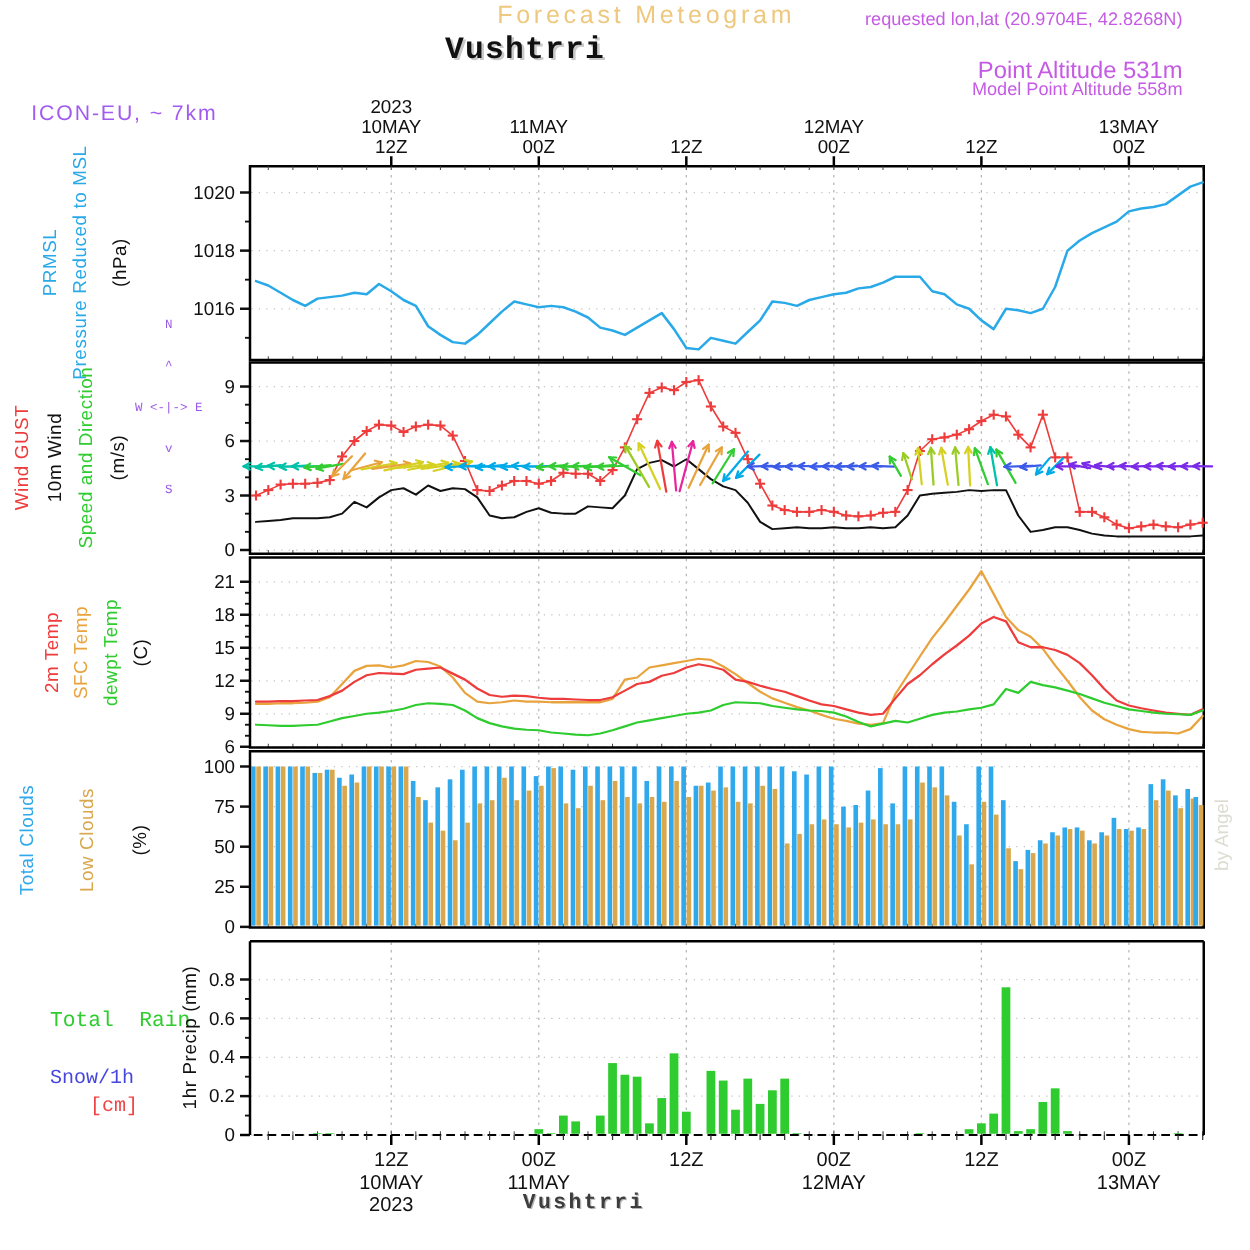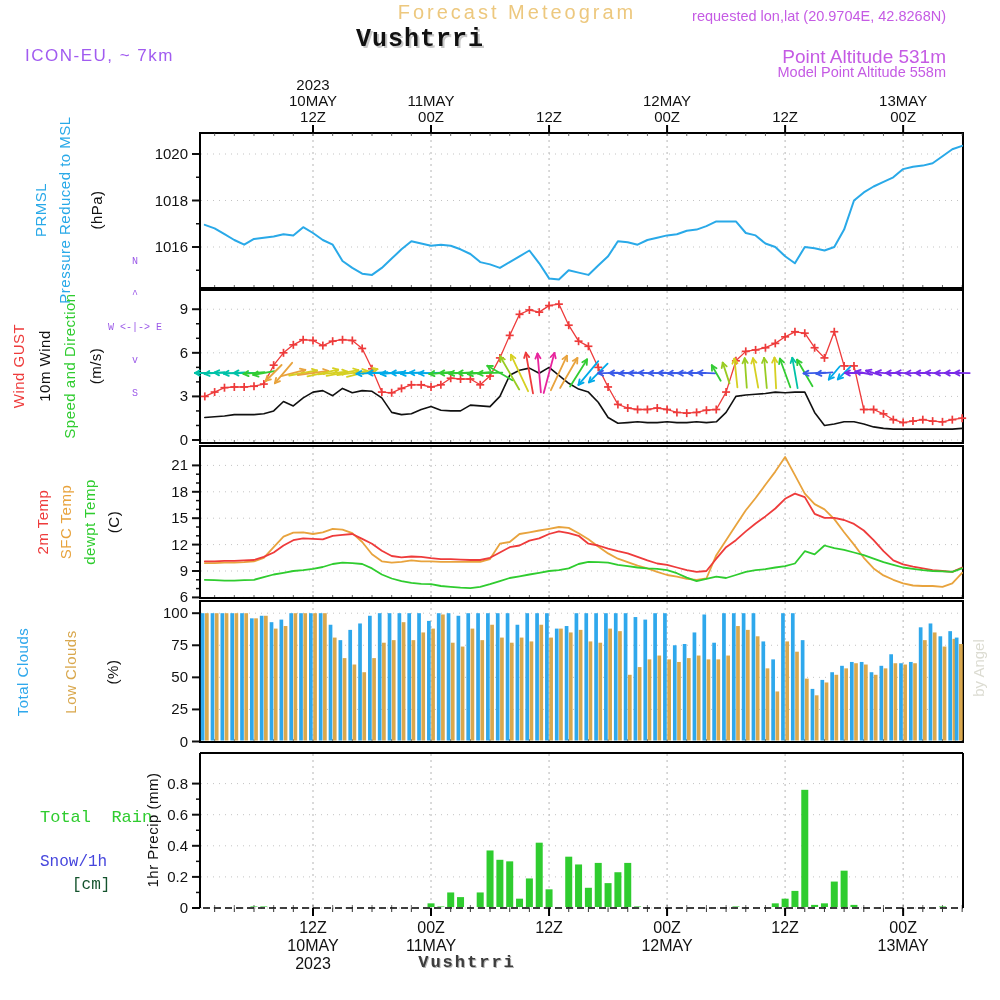--- a/index.html
+++ b/index.html
@@ -32,21 +32,21 @@
 </head>
 <body>
 
 <div class="page">
 
   <div class="hdr" id="t-fm" style="color: rgb(237, 200, 126);">Forecast Meteogram</div>
   <div class="hdr" id="t-req" style="color: rgb(197, 91, 228); margin-left: 40px;">requested lon,lat (20.9704E, 42.8268N)</div>
   <div class="hdr" id="t-station">Vushtrri</div>
   <div class="hdr" id="t-palt" style="color: rgb(197, 91, 228);">Point Altitude 531m</div>
   <div class="hdr" id="t-malt" style="color: rgb(197, 91, 228);">Model Point Altitude 558m</div>
-  <div class="hdr" id="t-icon" style="color: rgb(161, 91, 240);">ICON-EU, ~ 7km</div>
+  <div class="hdr" id="t-icon" style="color: rgb(161, 91, 240); margin-top: 35px;">ICON-EU, ~ 7km</div>
 
   <div class="vlab" style="left: 40px; top: 210px; color: rgb(41, 169, 232);">PRMSL</div>
   <div class="vlab" style="left: 64px; top: 210px; color: rgb(41, 169, 232);">Pressure Reduced to MSL</div>
   <div class="vlab" style="left:96px;top:210px;">(hPa)</div>
 
   <div class="vlab" style="left: 18px; top: 366px; color: rgb(238, 59, 59);">Wind GUST</div>
   <div class="vlab" style="left:44px;top:366px;">10m Wind</div>
   <div class="vlab" style="left: 69px; top: 366px; color: rgb(47, 204, 47);">Speed and Direction</div>
   <div class="vlab" style="left:95px;top:366px;">(m/s)</div>
 
@@ -62,21 +62,21 @@
   <div class="vlab" style="left: 65px; top: 522px; color: rgb(232, 163, 61);">SFC Temp</div>
   <div class="vlab" style="left: 89px; top: 522px; color: rgb(47, 204, 47);">dewpt Temp</div>
   <div class="vlab" style="left:113px;top:522px;">(C)</div>
 
   <div class="vlab" style="left: 22px; top: 672px; color: rgb(47, 168, 236);">Total Clouds</div>
   <div class="vlab" style="left: 70px; top: 672px; color: rgb(217, 168, 78);">Low Clouds</div>
   <div class="vlab" style="left:112px;top:672px;">(%)</div>
 
   <div class="hdr" id="lab-rain" style="color: rgb(47, 204, 47);">Total  Rain</div>
   <div class="hdr" id="lab-snow" style="color: rgb(70, 70, 221); margin-top: 10px;">Snow/1h</div>
-  <div class="hdr" id="lab-cm" style="color: #14532d;">[cm]</div>
+  <div class="hdr" id="lab-cm" style="color: #ef4444;">[cm]</div>
   <div class="vlab" style="left:152px;top:830px;">1hr Precip (mm)</div>
 
   <svg id="chart" width="1000" height="1000" style="position:absolute;left:0;top:0;">
       <g>
         <line x1="313" y1="134" x2="313" y2="287" stroke="#b5b5b5" stroke-width="1" stroke-dasharray="2,4"></line>
         <line x1="431.0272" y1="134" x2="431.0272" y2="287" stroke="#b5b5b5" stroke-width="1" stroke-dasharray="2,4"></line>
         <line x1="549.0544" y1="134" x2="549.0544" y2="287" stroke="#b5b5b5" stroke-width="1" stroke-dasharray="2,4"></line>
         <line x1="667.0816" y1="134" x2="667.0816" y2="287" stroke="#b5b5b5" stroke-width="1" stroke-dasharray="2,4"></line>
         <line x1="785.1088" y1="134" x2="785.1088" y2="287" stroke="#b5b5b5" stroke-width="1" stroke-dasharray="2,4"></line>
         <line x1="903.136" y1="134" x2="903.136" y2="287" stroke="#b5b5b5" stroke-width="1" stroke-dasharray="2,4"></line>

